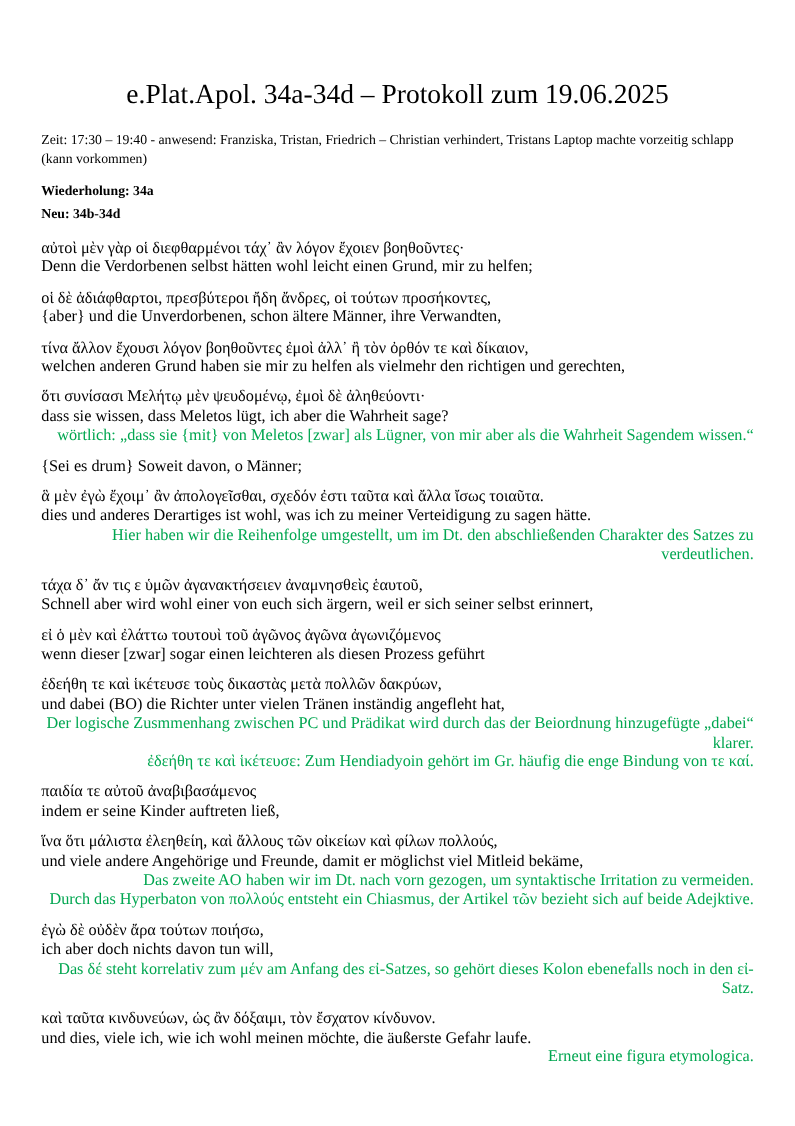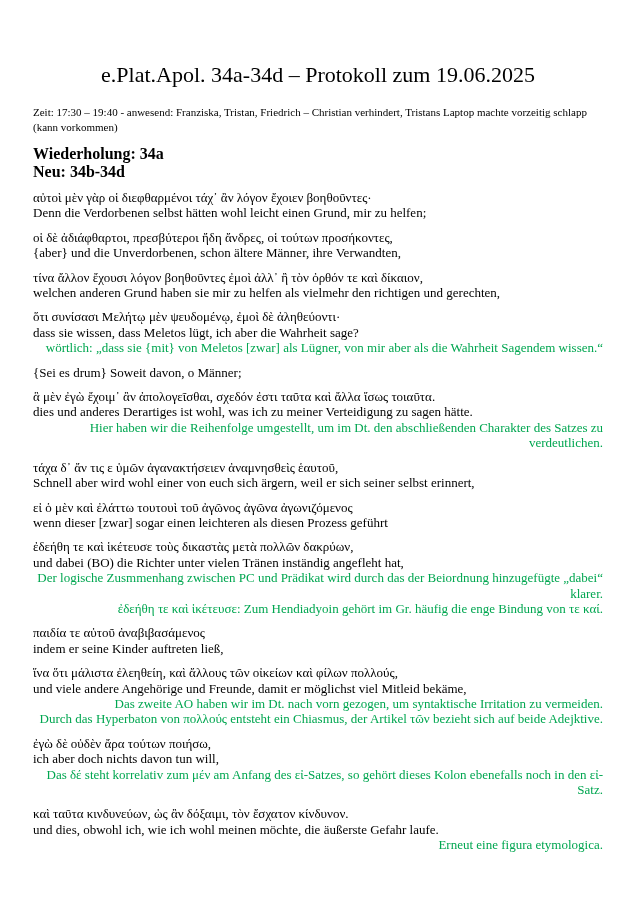--- a/index.html
+++ b/index.html
@@ -26,21 +26,21 @@
     text-align: center;
     margin: 0 0 17px 0;
     white-space: nowrap;
   }
   .meta {
     font-size: 11px;
     line-height: 15px;
     margin: 0 0 11px 0;
   }
   .heading {
-    font-size: 16px;
+    font-size: 11px;
     line-height: 15px;
     font-weight: bold;
     margin: 0 0 3px 0;
   }
   .heading.last {
     margin: 0 0 11px 0;
   }
   .para {
     margin: 0 0 9px 0;
   }
@@ -111,17 +111,17 @@
         <div class="line annotation">Das zweite AO haben wir im Dt. nach vorn gezogen, um syntaktische Irritation zu vermeiden.</div>
         <div class="line annotation">Durch das Hyperbaton von πολλούς entsteht ein Chiasmus, der Artikel τῶν bezieht sich auf beide Adejktive.</div>
       </div>
       <div class="para">
         <div class="line greek">ἐγὼ δὲ οὐδὲν ἄρα τούτων ποιήσω,</div>
         <div class="line german">ich aber doch nichts davon tun will,</div>
         <div class="line annotation">Das δέ steht korrelativ zum μέν am Anfang des εἰ-Satzes, so gehört dieses Kolon ebenefalls noch in den εἰ-Satz.</div>
       </div>
       <div class="para">
         <div class="line greek">καὶ ταῦτα κινδυνεύων, ὡς ἂν δόξαιμι, τὸν ἔσχατον κίνδυνον.</div>
-        <div class="line german">und dies, obwohl ich, wie ich wohl meinen möchte, die äußerste Gefahr laufe.</div>
+        <div class="line german">und dies, viele ich, wie ich wohl meinen möchte, die äußerste Gefahr laufe.</div>
         <div class="line annotation">Erneut eine figura etymologica.</div>
       </div>
     </div>
 </div>
 
 </body></html>

